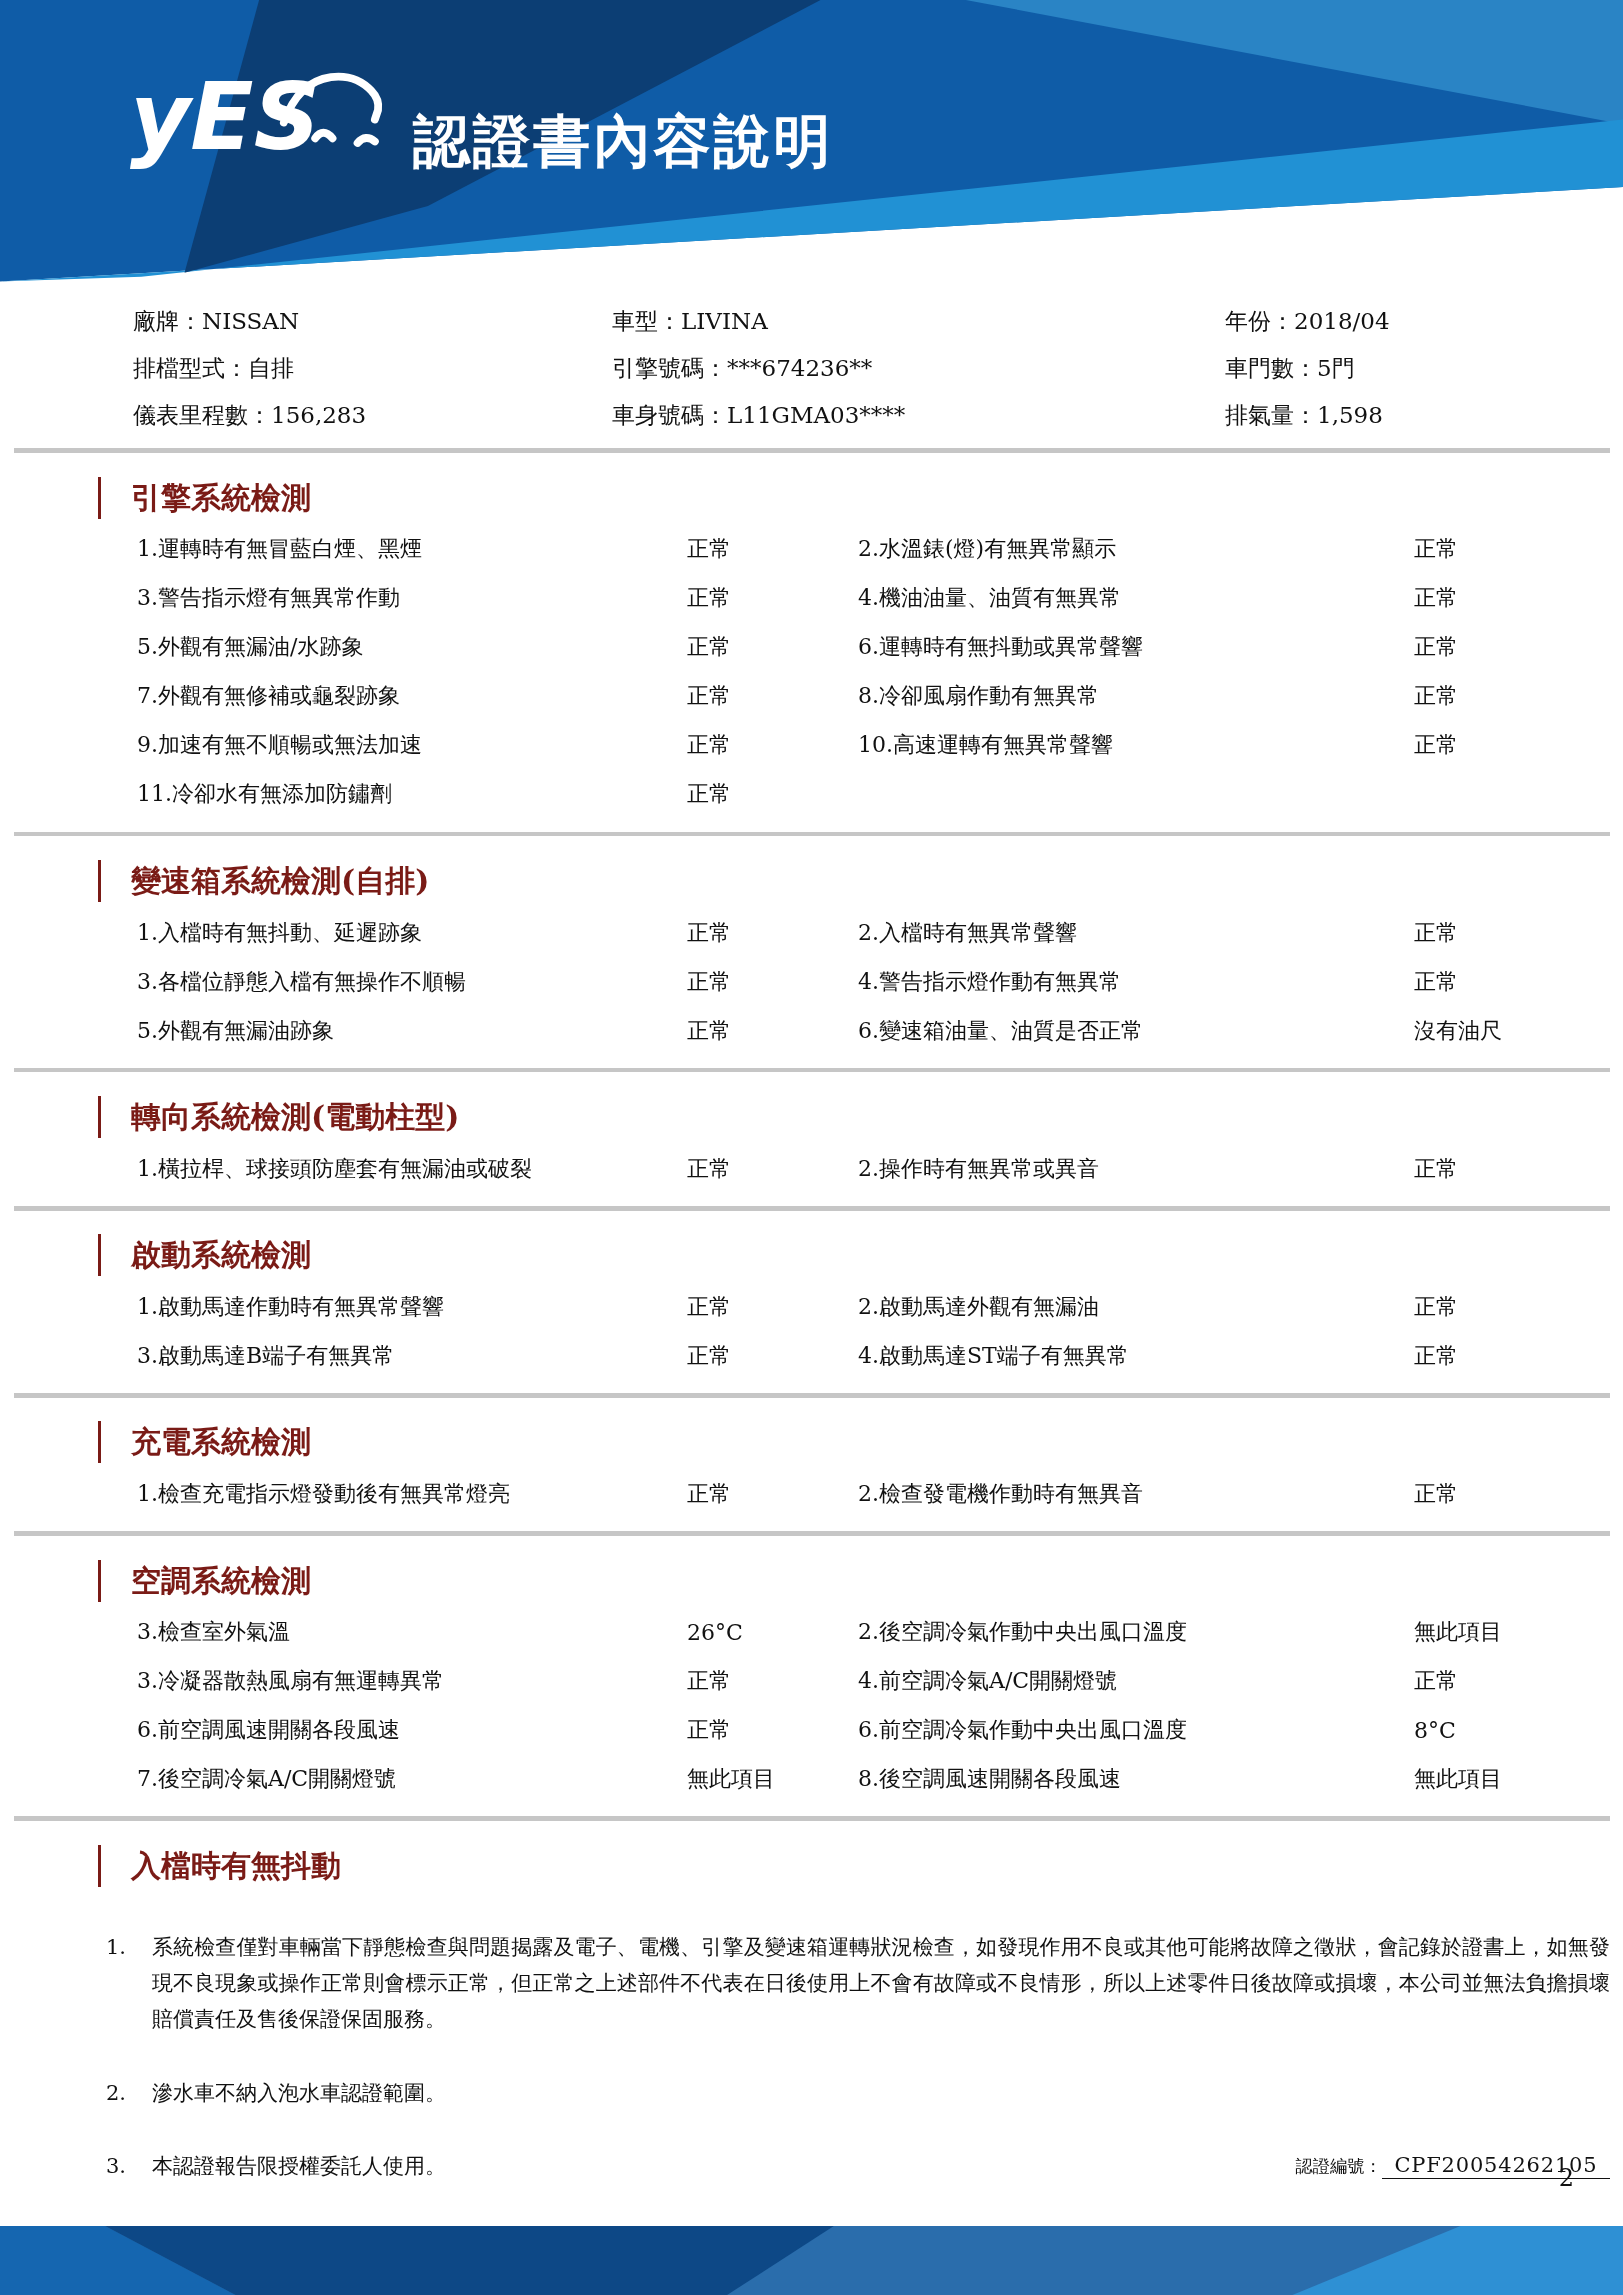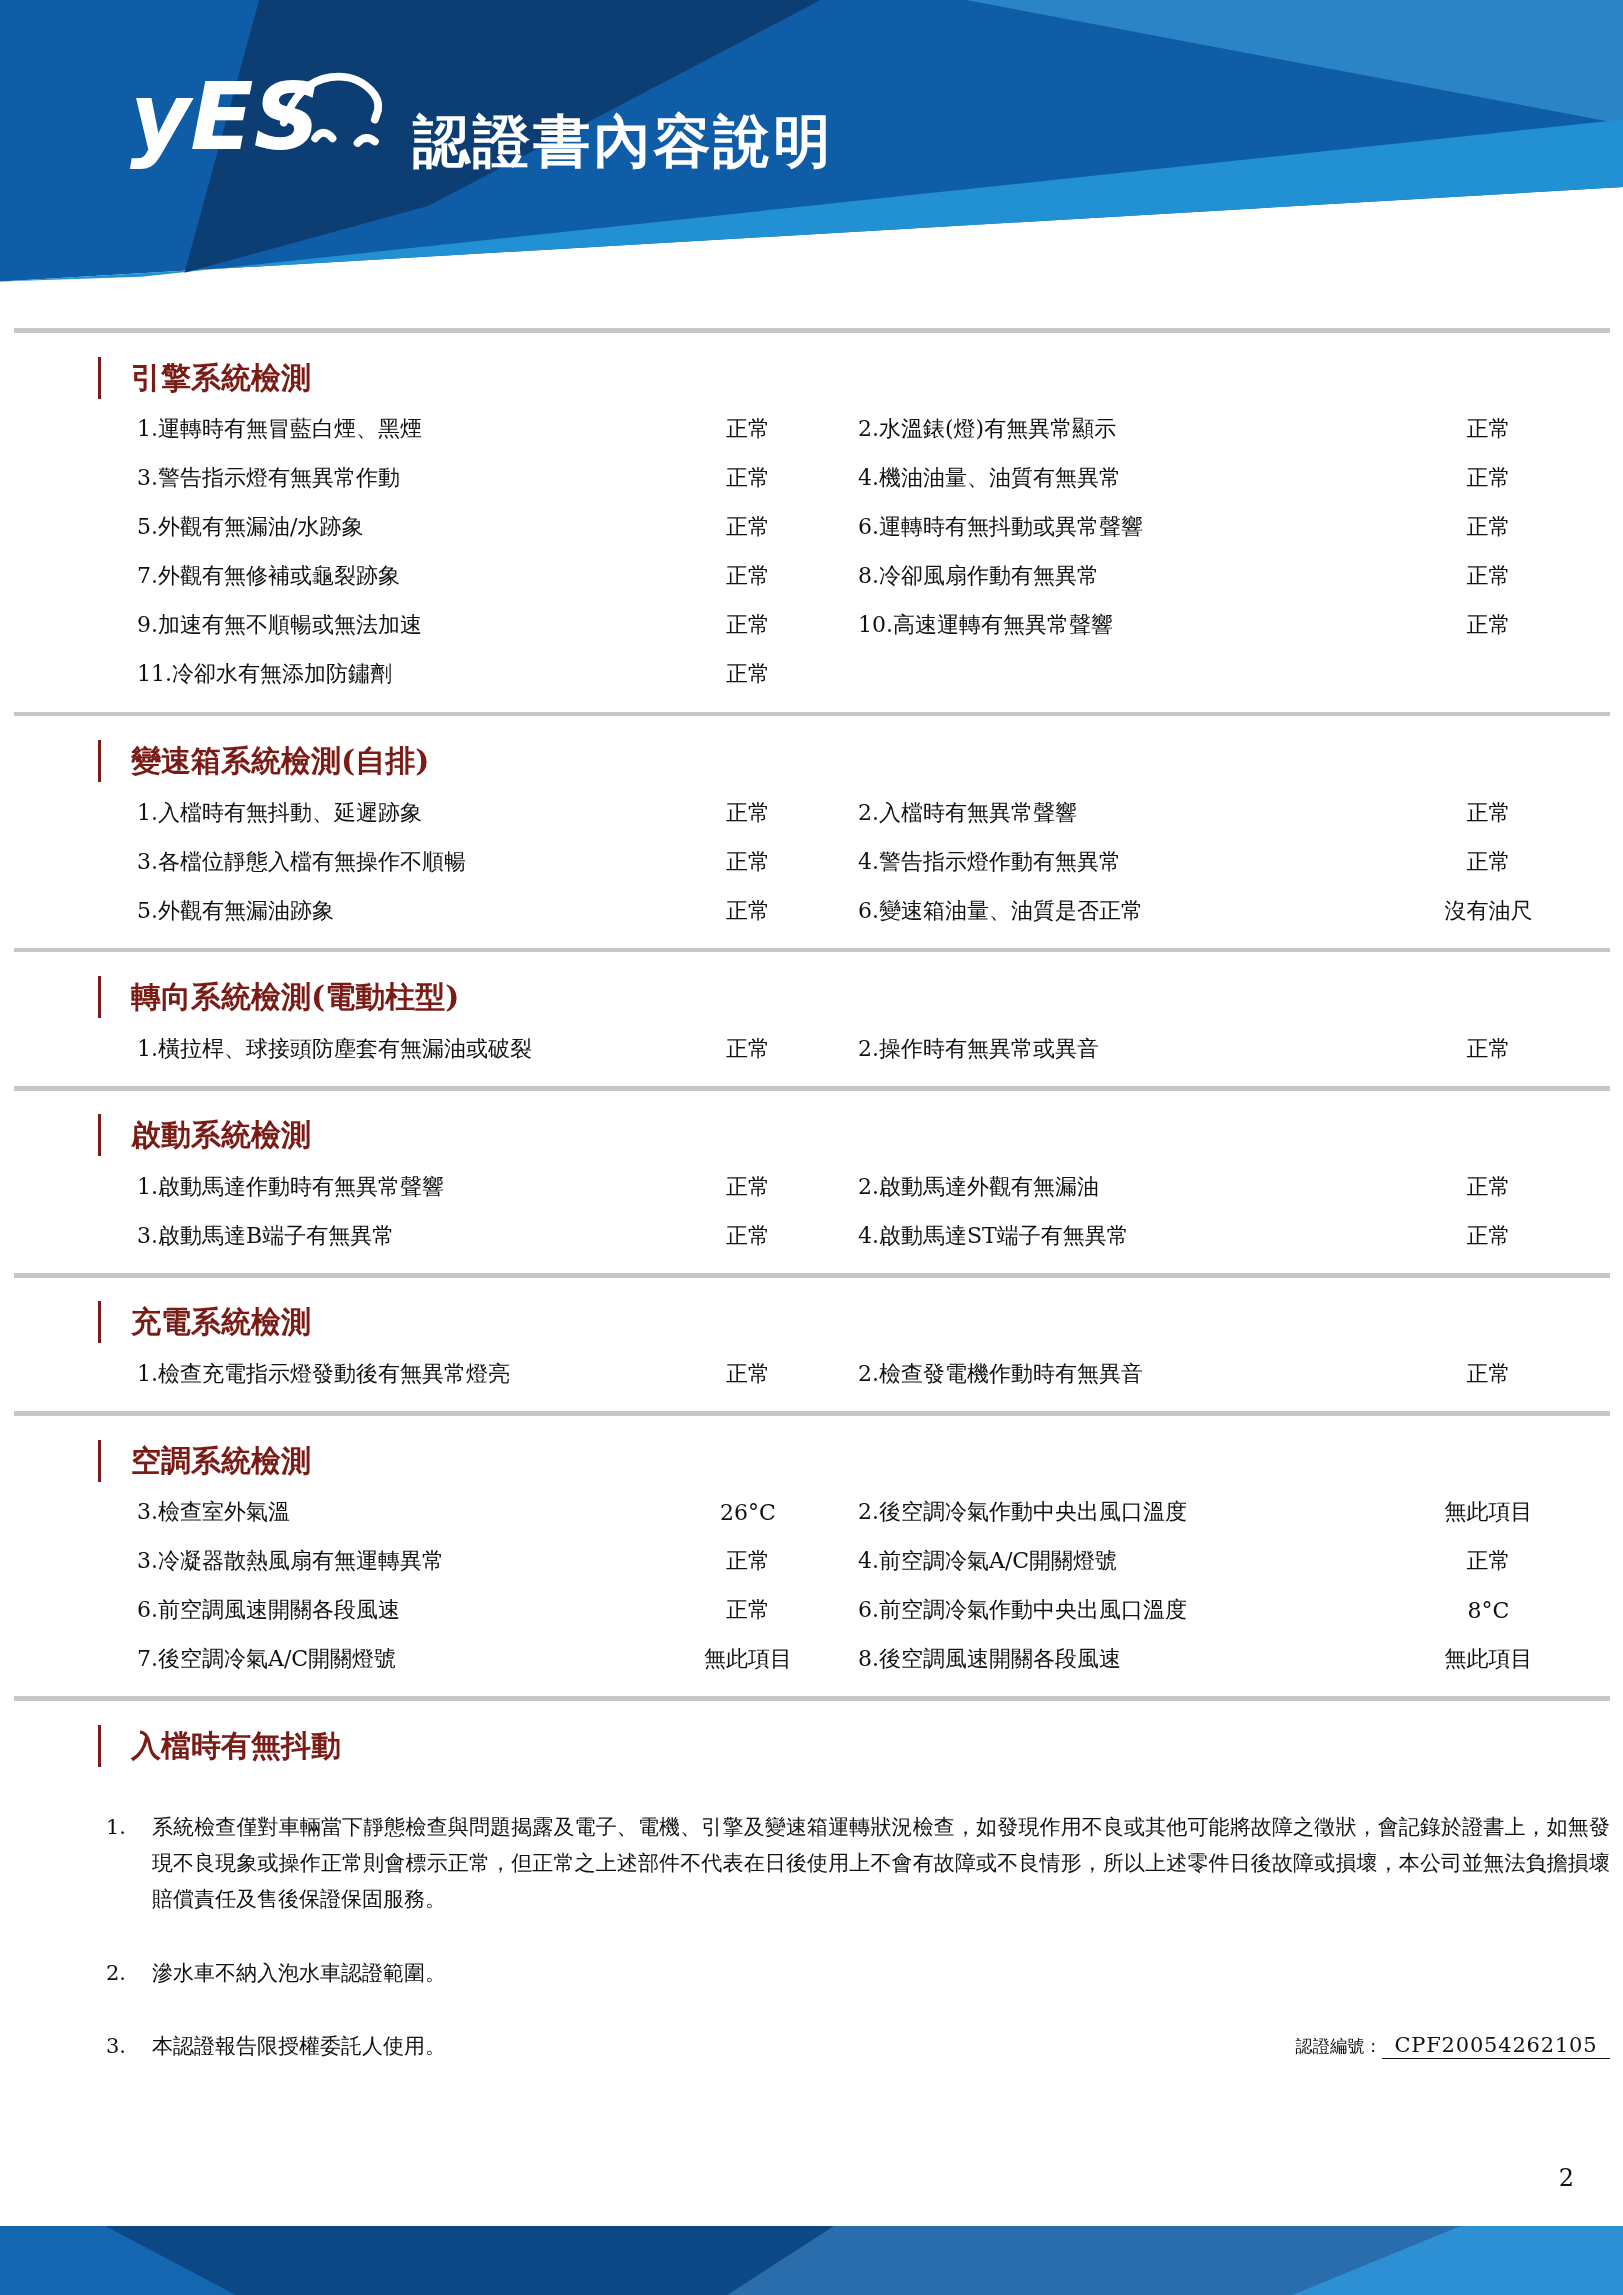--- a/index.html
+++ b/index.html
@@ -23,21 +23,21 @@
   .divider{height:4.7px;background:#c6c6c6;margin-left:-84px;width:1596px;margin-top:12.6px;}
   .divider.first{margin-top:20.4px;}
 
   .sec-title{font-size:30px;font-weight:bold;color:#7a1b16;margin:23.6px 0 6.3px 0;
              border-left:3.9px solid #7a1b16;padding-left:30px;line-height:42px;}
 
   .rows{margin-left:39px;padding-right:47px;}
   .row{display:grid;grid-template-columns:550px 122px 1fr 149px;height:49px;
        align-items:center;font-size:22px;}
   .labr{padding-left:49px;}
-  .val{text-align:center;white-space:nowrap;}
+  .val{text-align:left;white-space:nowrap;}
 
   
   .note{display:flex;font-size:21px;line-height:36px;margin:1.6px 0;align-items:baseline;}
   .note-num{flex:none;width:46px;padding-left:7.9px;}
   .note-text{flex:1;text-align:justify;margin-top:36px;}
   .cert{margin-left:auto;white-space:nowrap;align-self:flex-end;}
   .cert-label{font-size:17.3px;}
   .cert-num{font-size:21px;border-bottom:1.6px solid #111;padding:0 12.6px 0.8px 12.6px;letter-spacing:0.8px;}
 
   .page-num{position:absolute;top:2164px;right:49px;font-size:24px;}
@@ -65,20 +65,31 @@
           <path d="M236 116 Q246 102 258 116"></path>
           <path d="M290 122 Q300 110 312 120"></path>
         </g>
       </svg>
     </div>
     <h1 class="hdr-title">認證書內容說明</h1>
   </header>
 
   <div class="content">
 
+    <div class="info-grid">
+      <div>廠牌：NISSAN</div>
+      <div>車型：LIVINA</div>
+      <div>年份：2018/04</div>
+      <div>排檔型式：自排</div>
+      <div>引擎號碼：***674236**</div>
+      <div>車門數：5門</div>
+      <div>儀表里程數：156,283</div>
+      <div>車身號碼：L11GMA03****</div>
+      <div>排氣量：1,598</div>
+    </div>
     <div class="divider first"></div>
 
     <section>
       <h2 class="sec-title">引擎系統檢測</h2>
       <div class="rows">
         <div class="row">
           <div>1.運轉時有無冒藍白煙、黑煙</div>
           <div class="val">正常</div>
           <div class="labr">2.水溫錶(燈)有無異常顯示</div>
           <div class="val">正常</div>

